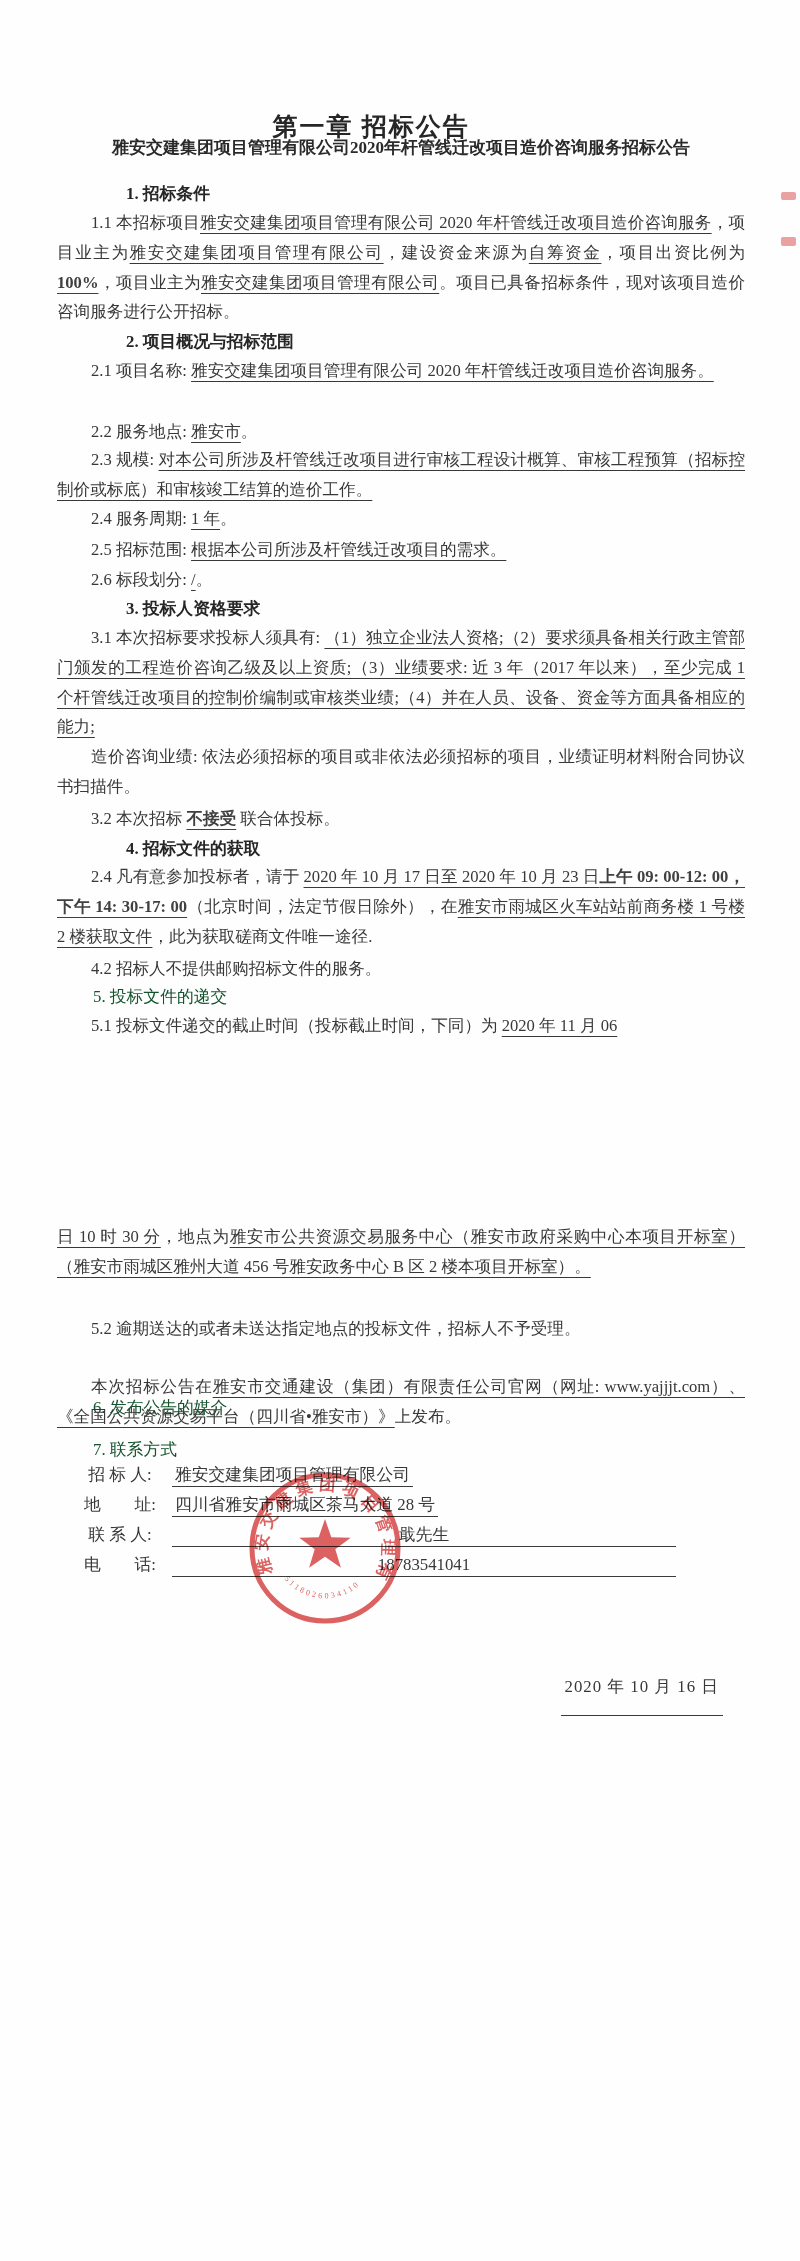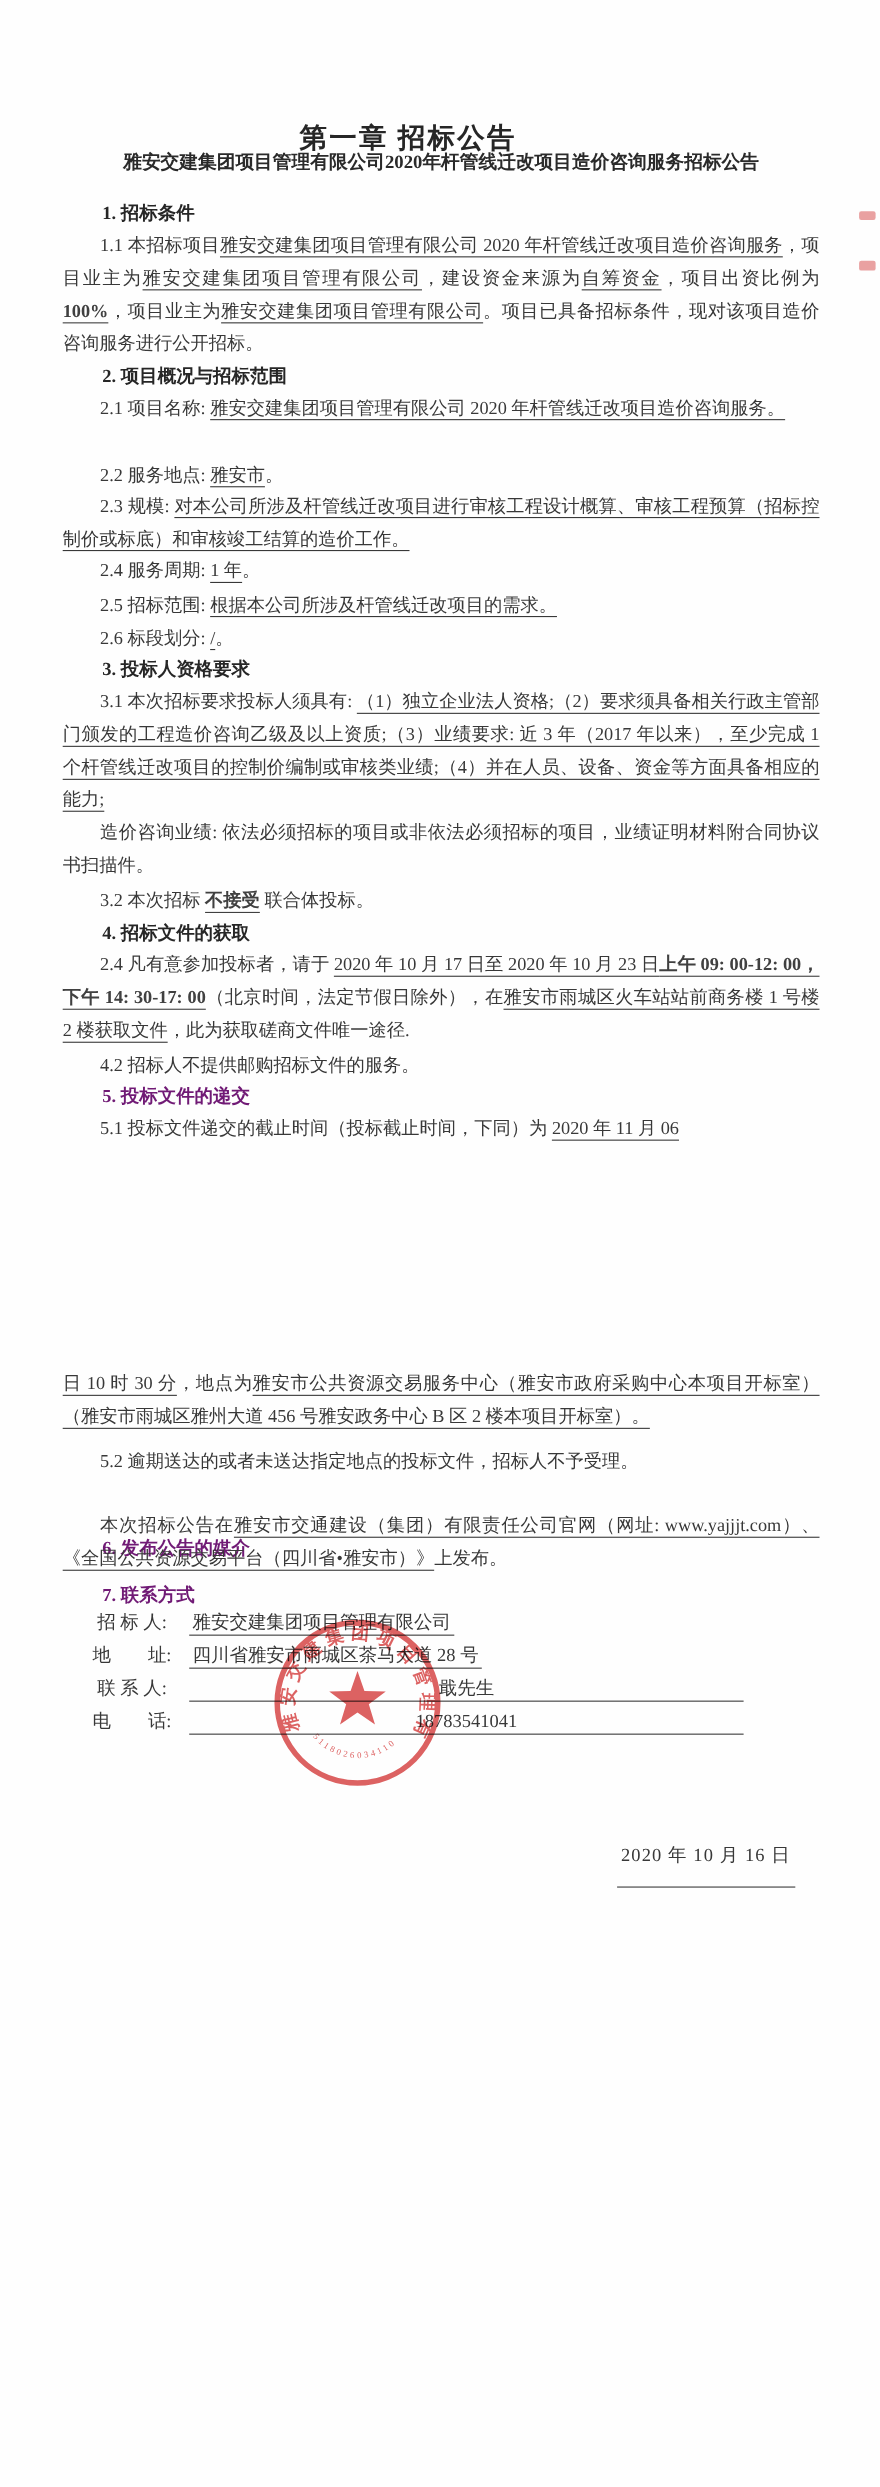--- a/index.html
+++ b/index.html
@@ -14,29 +14,29 @@
   .title {
     position:absolute; top:87px; left:0; width:100%;
     text-align:center; font-size:25px; line-height:31px; font-weight:700;
     letter-spacing:2px; color:#262626; transform:translateX(-30px);margin-top:24px;
   }
   .subtitle {
     position:absolute; top:136px; left:0; width:100%;
     text-align:center; font-size:17px; line-height:24px; font-weight:700; color:#2a2a2a;
   }
 
-  .h  { position:absolute; left:36px; margin:0; font-size:16.8px; line-height:29.8px; color:#701a75;font-weight:bold; }
-  .h.bold { font-weight:700; color:#262626; }
+  .h  { position:absolute; left:36px; margin:0; font-size:16.8px; line-height:29.8px; color:#14532d; }
+  .h.bold { font-weight:700; color:#262626;margin-left:33px; }
 
   .para {
     position:absolute; left:0; width:688px; margin:0;
     font-size:16.6px; line-height:29.8px; text-align:justify;
     text-indent:2.05em;
   }
-  .noind { text-indent:0;margin-top:21px; }
+  .noind { text-indent:0; }
 
   .u  { text-decoration:underline; text-underline-offset:4.5px; text-decoration-thickness:1.1px; }
   .bu { font-weight:700; color:#404040; text-decoration:underline; text-underline-offset:4.5px; text-decoration-thickness:1.1px; }
 
   .crow { position:absolute; left:11px; font-size:16.8px; line-height:29.8px; white-space:nowrap;text-align:center; }
   .clabel { display:inline-block; width:104px; white-space:pre; }
   .cval {
     display:inline-block; line-height:21px;
     border-bottom:1.2px solid #3a3a3a; padding:0 3px 1px 3px;
   }

